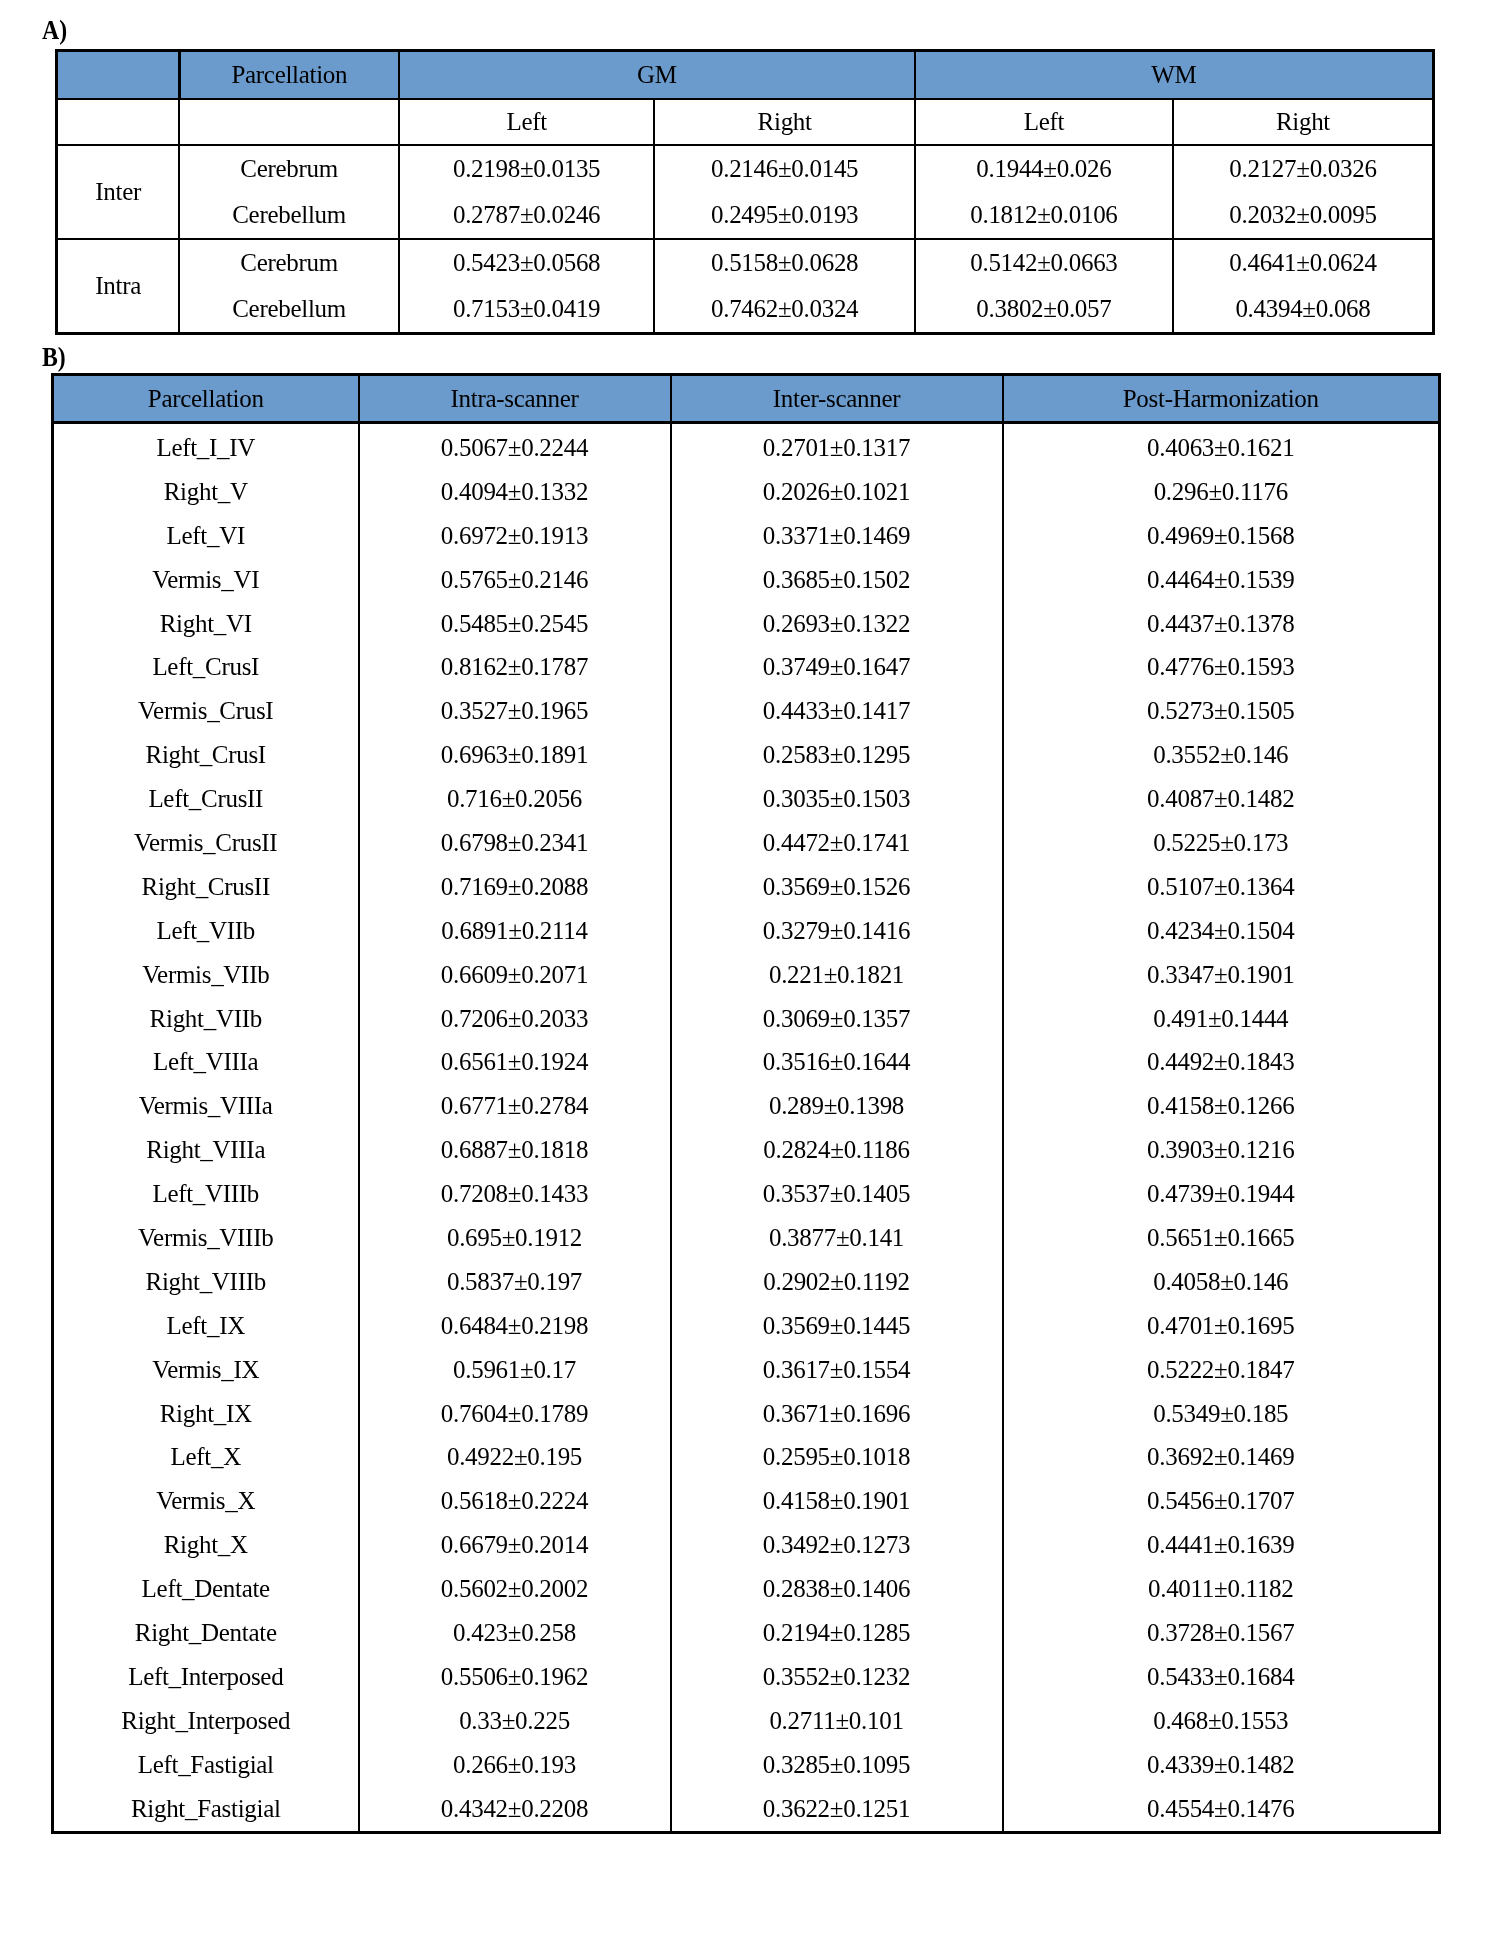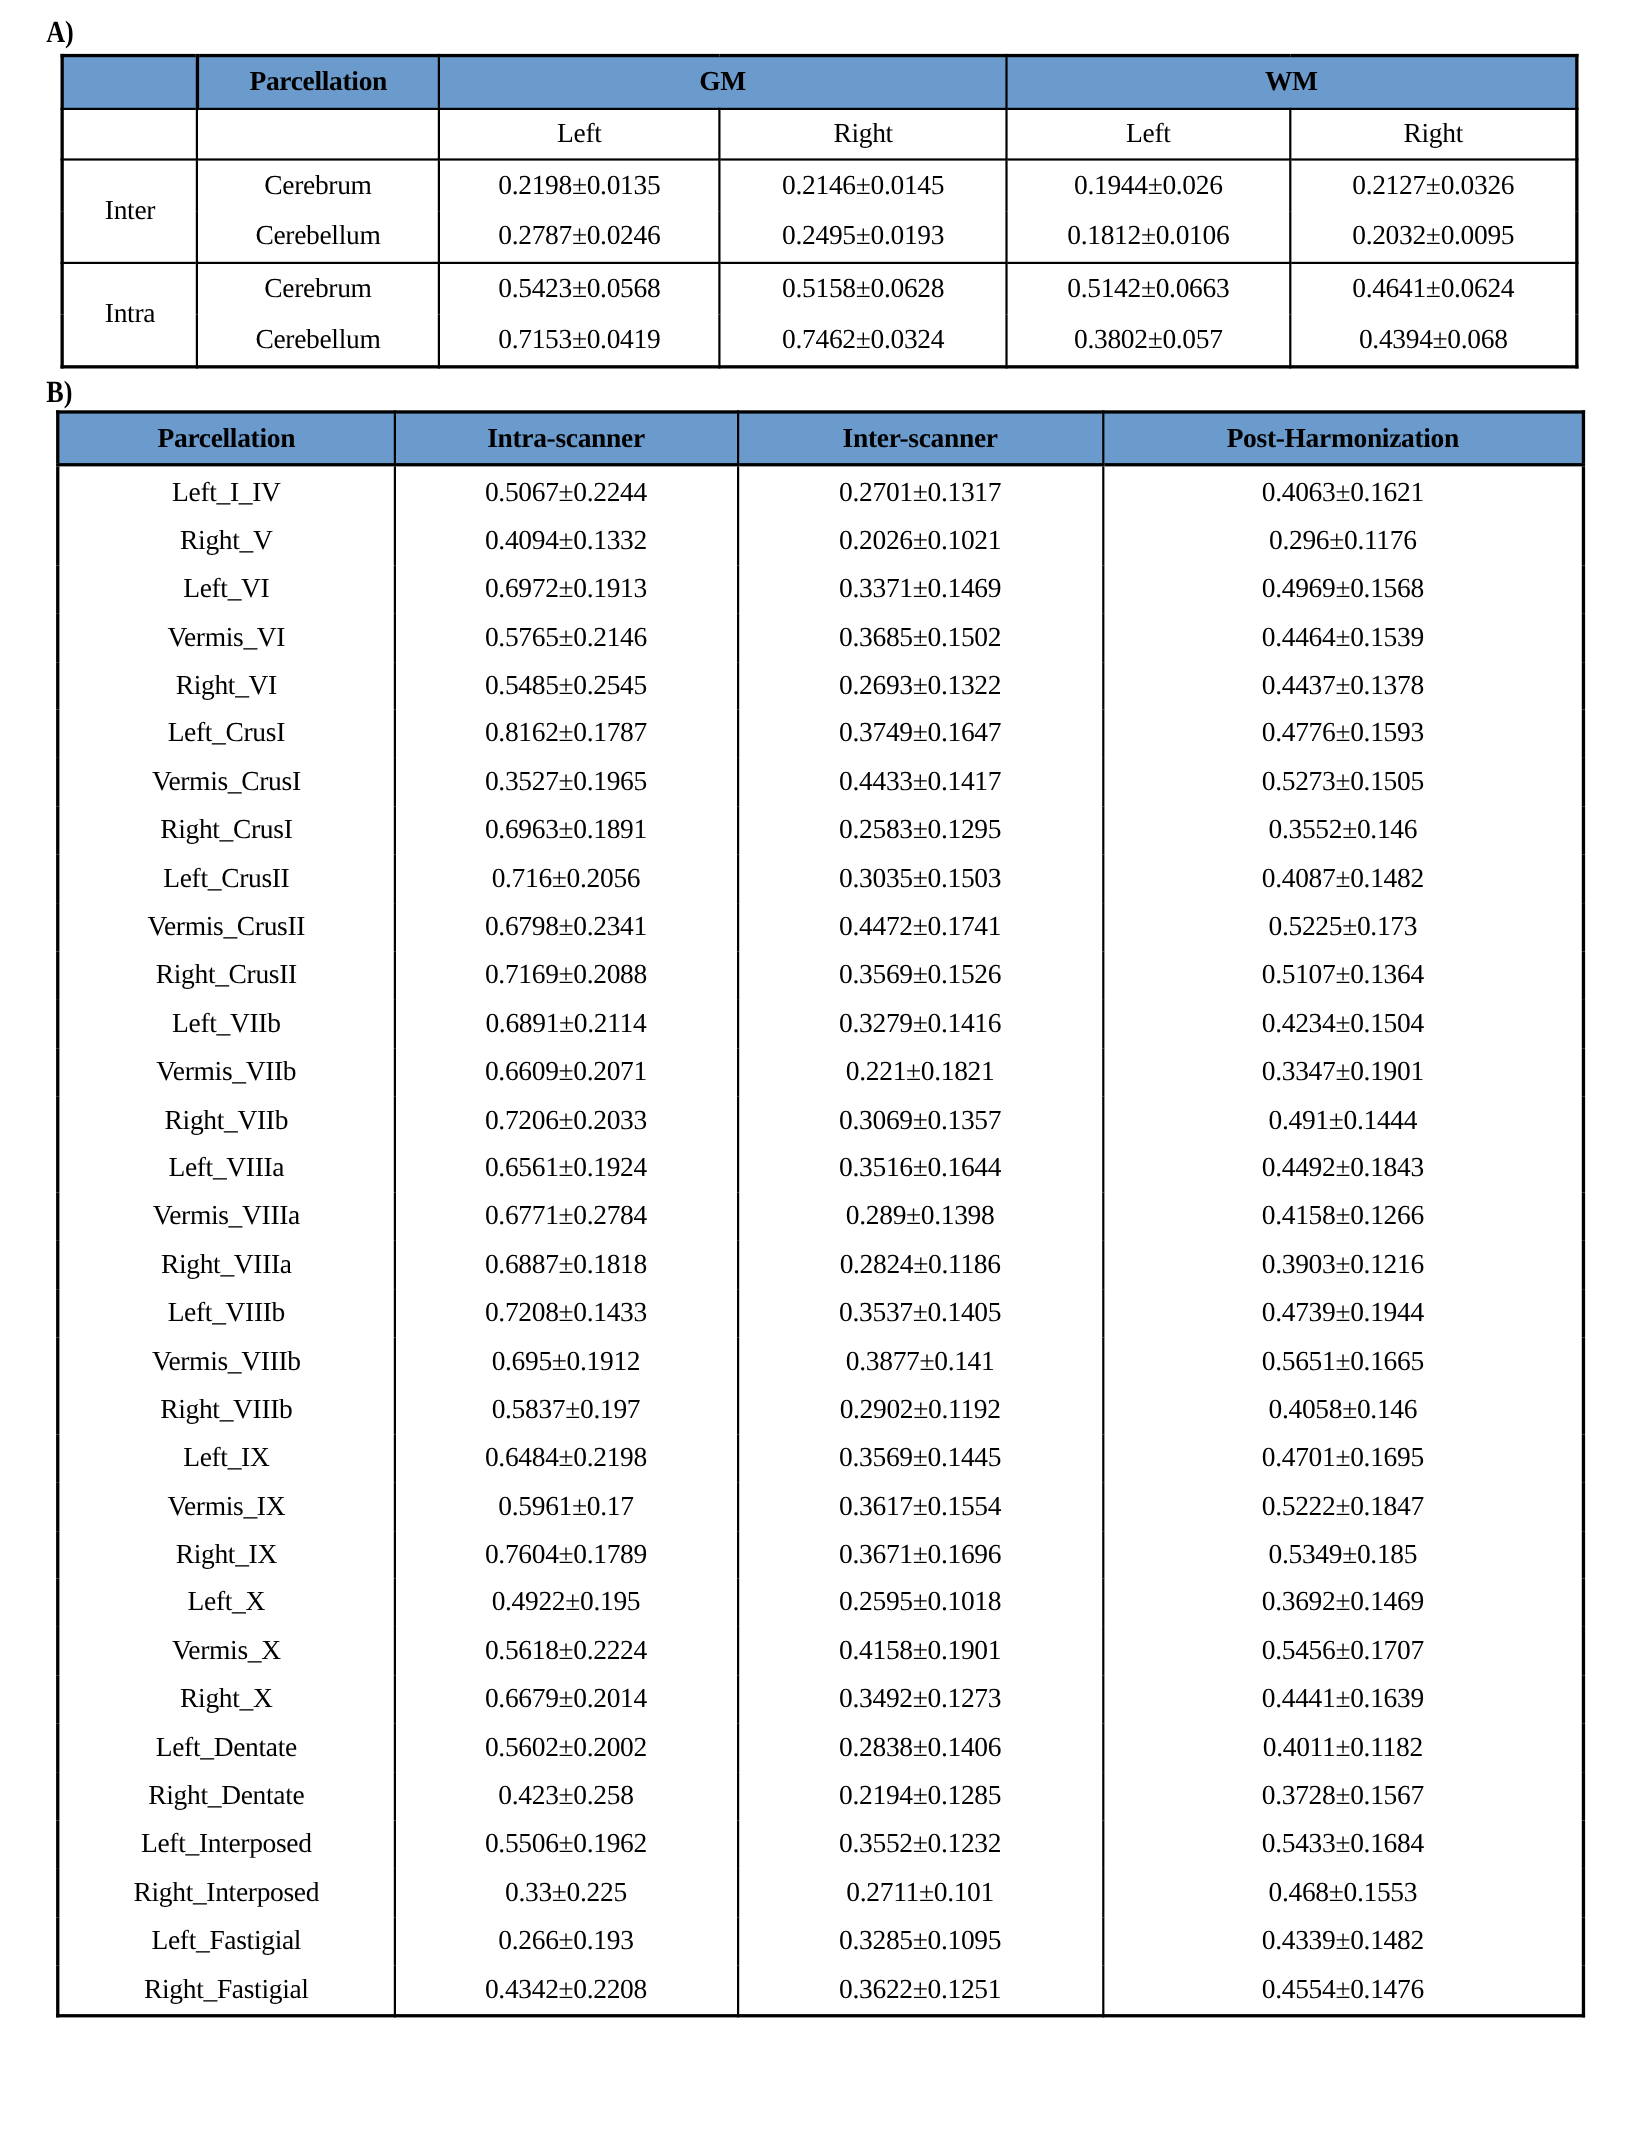--- a/index.html
+++ b/index.html
@@ -11,21 +11,21 @@
     position: absolute; font-weight: bold; font-size: 28px; line-height: 28px;
     font-family: "Liberation Serif", serif; transform: scaleX(0.85); transform-origin: left top;
   }
   table { border-collapse: collapse; position: absolute; table-layout: fixed; }
   td, th {
     text-align: center; vertical-align: middle; padding: 0;
     font-size: 25px; font-weight: normal;
     font-family: "Liberation Serif", serif;
     letter-spacing: -0.3px;
   }
-  th { font-weight: bold; }
+  th { font-weight: normal; }
   .hdr { background: #6b9bcd; }
 
   
   #tableA { left: 55px; top: 49px; width: 1380px; border: 3px solid #000; }
   #tableA td, #tableA th { border: 2.5px solid #000; }
   #tableA .hdr-row th { height: 46px; }
   #tableA .sub-row td { height: 44px; margin-top: 12px; }
   #tableA .data-row td { height: 46px; }
   #tableA .data-row.first td { border-bottom: none; }
   #tableA .data-row.second td { border-top: none; text-align: center; }

